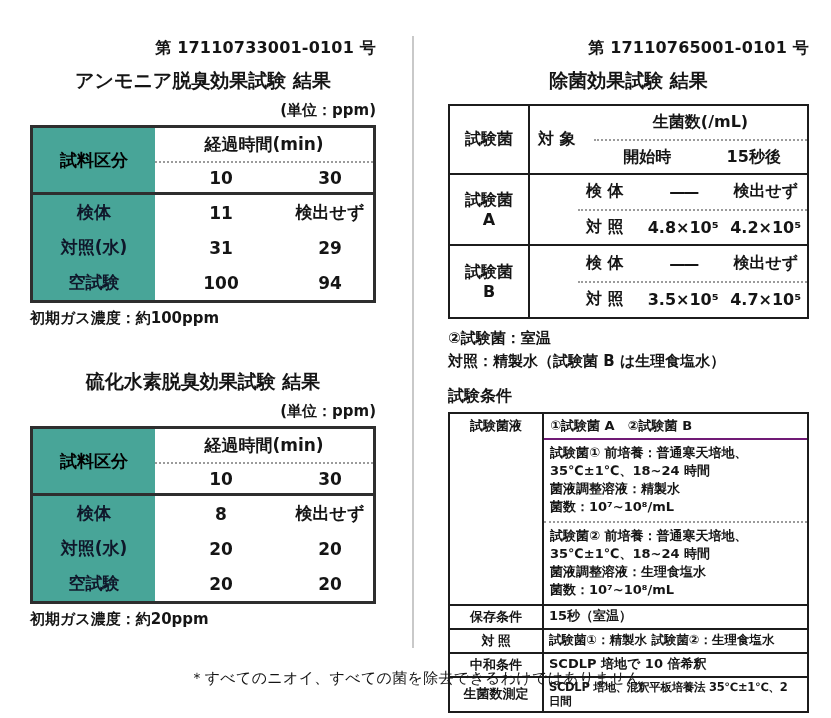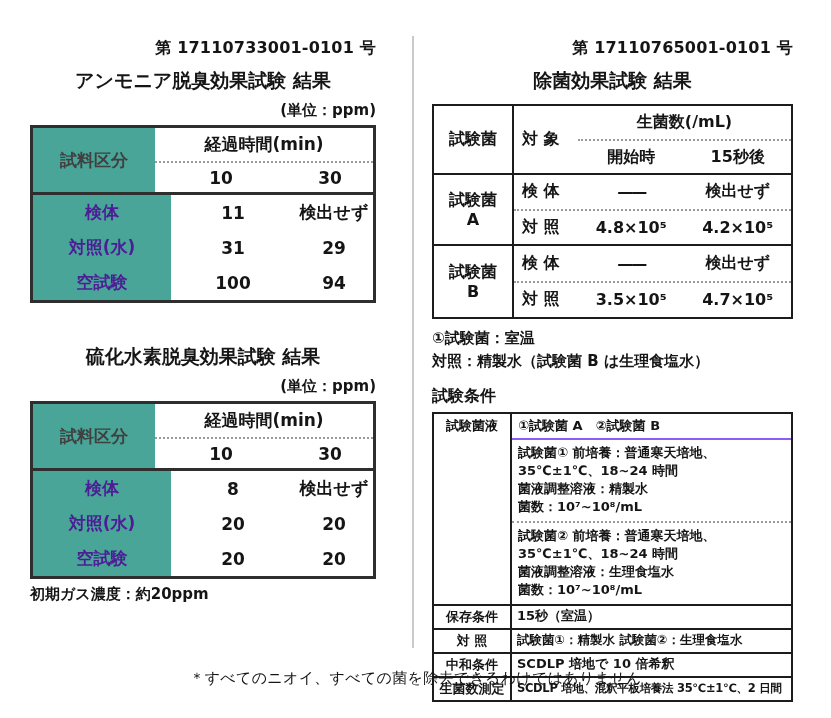--- a/index.html
+++ b/index.html
@@ -5,78 +5,78 @@
   * { margin:0; padding:0; box-sizing:border-box; }
   html,body { background:#ffffff; }
   body { font-family:"DejaVu Sans", sans-serif; color:#151515; }
   .page {
     position:relative; width:831px; height:718px; background:#ffffff;
     overflow:hidden; font-weight:bold;
   }
 
   
   .col-left  { position:absolute; left:30px; top:30px; width:346px; }
-  .col-right { position:absolute; left:432px; top:30px; width:361px; }
+  .col-right { position:absolute; left:448px; top:30px; width:361px; }
   .v-divider { position:absolute; left:412px; top:36px; width:2px; height:612px; background:#c9c9c9; }
 
   .doc-no { font-size:16px; text-align:right; margin-top:8px; letter-spacing:0.2px; }
   .tbl-title { font-size:19px; text-align:center; margin-top:9px; }
   .unit-label { font-size:15px; text-align:right; margin-top:7px; }
   .note-line { font-size:15px; margin-top:6px; }
   .agency-line { font-size:15px; font-weight:normal; margin-top:12px; }
 
   
   .odor-table { margin-top:5px; border:3px solid #2e2e2e; background:#fff; }
   .ot-header { display:flex; height:67px; border-bottom:3px solid #2e2e2e; }
-  .ot-corner { width:122px; background:var(--teal); color:#404040; font-size:17px;
+  .ot-corner { width:122px; background:var(--teal); color:#000000; font-size:17px;
                display:flex; align-items:center; justify-content:center; }
   .ot-head-data { flex:1; display:flex; flex-direction:column; }
   .ot-elapsed { flex:1.15; display:flex; align-items:center; justify-content:center;
                 font-size:17px; border-bottom:2px dotted #9b9b9b; }
   .ot-timecols { flex:1; display:flex; }
   .ot-timecols .ot-cell { font-size:17px; }
   .ot-row { display:flex; height:35px; }
-  .ot-rlabel { width:138px; background:var(--teal); color:#4c1d95; font-size:17px;
+  .ot-rlabel { width:122px; background:var(--teal); color:#0f172a; font-size:17px;
                display:flex; align-items:center; justify-content:center; }
   .ot-cell { flex:1; display:flex; align-items:center; justify-content:center; font-size:17px;margin-left:23px; }
 
   
   .germ-table { margin-top:10px; border:2px solid #1c1c1c; background:#fff; }
   .gt-header { display:flex; height:69px; border-bottom:2px solid #1c1c1c; }
   .gt-corner { width:80px; border-right:2px solid #1c1c1c; display:flex;
                align-items:center; justify-content:center; font-size:16px; }
   .gt-target { width:64px; display:flex; align-items:center; padding-left:8px; font-size:16px; }
   .gt-counts { flex:1; display:flex; flex-direction:column; }
   .gt-countlabel { flex:1.05; display:flex; align-items:center; justify-content:center;
                    font-size:16px; border-bottom:2px dotted #9b9b9b; }
   .gt-subcols { flex:1; display:flex; }
   .gt-subcols .gt-val { font-size:16px; }
   .gt-group { display:flex; height:71px; }
   .gt-group.first { border-bottom:2px solid #1c1c1c; }
   .gt-gname { width:80px; border-right:2px solid #1c1c1c; display:flex; flex-direction:column;
               align-items:center; justify-content:center; font-size:16px; line-height:1.2; }
   .gt-grows { flex:1; display:flex; flex-direction:column; }
-  .gt-row { flex:1; display:flex; }
+  .gt-row { flex:1; display:flex;margin-left:48px; }
   .gt-row.dotted { border-bottom:2px dotted #9b9b9b; }
   .gt-rlabel { width:64px; display:flex; align-items:center; padding-left:8px; font-size:16px; }
   .gt-val { flex:1; display:flex; align-items:center; justify-content:center; font-size:16px; }
   .gt-dash { letter-spacing:-2px; }
 
   .r-notes { margin-top:8px; font-size:15px; line-height:1.5; }
   .cond-title { margin-top:14px; font-size:16px; }
 
   
   .cond-table { margin-top:5px; border:2px solid #1c1c1c; font-size:13px; background:#fff; }
   .ct-flex { display:flex; }
-  .ct-label { width:78px; border-right:2px solid #1c1c1c; display:flex;
-              align-items:center; justify-content:center; text-align:left; padding:2px 1px; }
+  .ct-label { width:94px; border-right:2px solid #1c1c1c; display:flex;
+              align-items:center; justify-content:center; text-align:left; padding:2px 1px;font-family:Liberation Serif, serif; }
   .ct-label.top { align-items:flex-start; padding-top:3px; }
   .ct-content { flex:1; display:flex; align-items:center; padding:2px 5px; line-height:1.3; }
   .ct-row { border-top:2px solid #1c1c1c; min-height:20px; }
-  .ct-head { padding:3px 6px; border-bottom:2px solid #8b5cf6; }
+  .ct-head { padding:3px 6px; border-bottom:2px solid #701a75; }
   .ct-block { padding:4px 6px 5px 6px; line-height:1.38; }
   .ct-block.b1 { border-bottom:2px dotted #9b9b9b; }
   .ct-small { font-size:12.5px; }
   .ct-xsmall { font-size:11.5px; letter-spacing:-0.3px; }
 
   .footer-note { position:absolute; left:0; top:669px; width:100%; text-align:center;
                  font-size:15px; font-weight:normal; letter-spacing:0.3px; }
 </style>
 </head>
 <body>
@@ -108,20 +108,21 @@
         <div class="ot-rlabel">対照(水)</div>
         <div class="ot-cell">31</div>
         <div class="ot-cell">29</div>
       </div>
       <div class="ot-row">
         <div class="ot-rlabel">空試験</div>
         <div class="ot-cell">100</div>
         <div class="ot-cell">94</div>
       </div>
     </div>
+    <div class="note-line">初期ガス濃度：約100ppm</div>
 
     <div class="tbl-title" style="margin-top:41px;">硫化水素脱臭効果試験 結果</div>
     <div class="unit-label">(単位：ppm)</div>
 
     <div class="odor-table">
       <div class="ot-header">
         <div class="ot-corner">試料区分</div>
         <div class="ot-head-data">
           <div class="ot-elapsed">経過時間(min)</div>
           <div class="ot-timecols">
@@ -201,21 +202,21 @@
           <div class="gt-row">
             <div class="gt-rlabel">対 照</div>
             <div class="gt-val">3.5×10⁵</div>
             <div class="gt-val">4.7×10⁵</div>
           </div>
         </div>
       </div>
     </div>
 
     <div class="r-notes">
-      <div>①試験菌：室温</div>
+      <div>②試験菌：室温</div>
       <div>対照：精製水（試験菌 B は生理食塩水）</div>
     </div>
 
     <div class="cond-title">試験条件</div>
 
     <div class="cond-table">
       <div class="ct-flex">
         <div class="ct-label top">試験菌液</div>
         <div style="flex:1;">
           <div class="ct-head">①試験菌 A　②試験菌 B</div>

